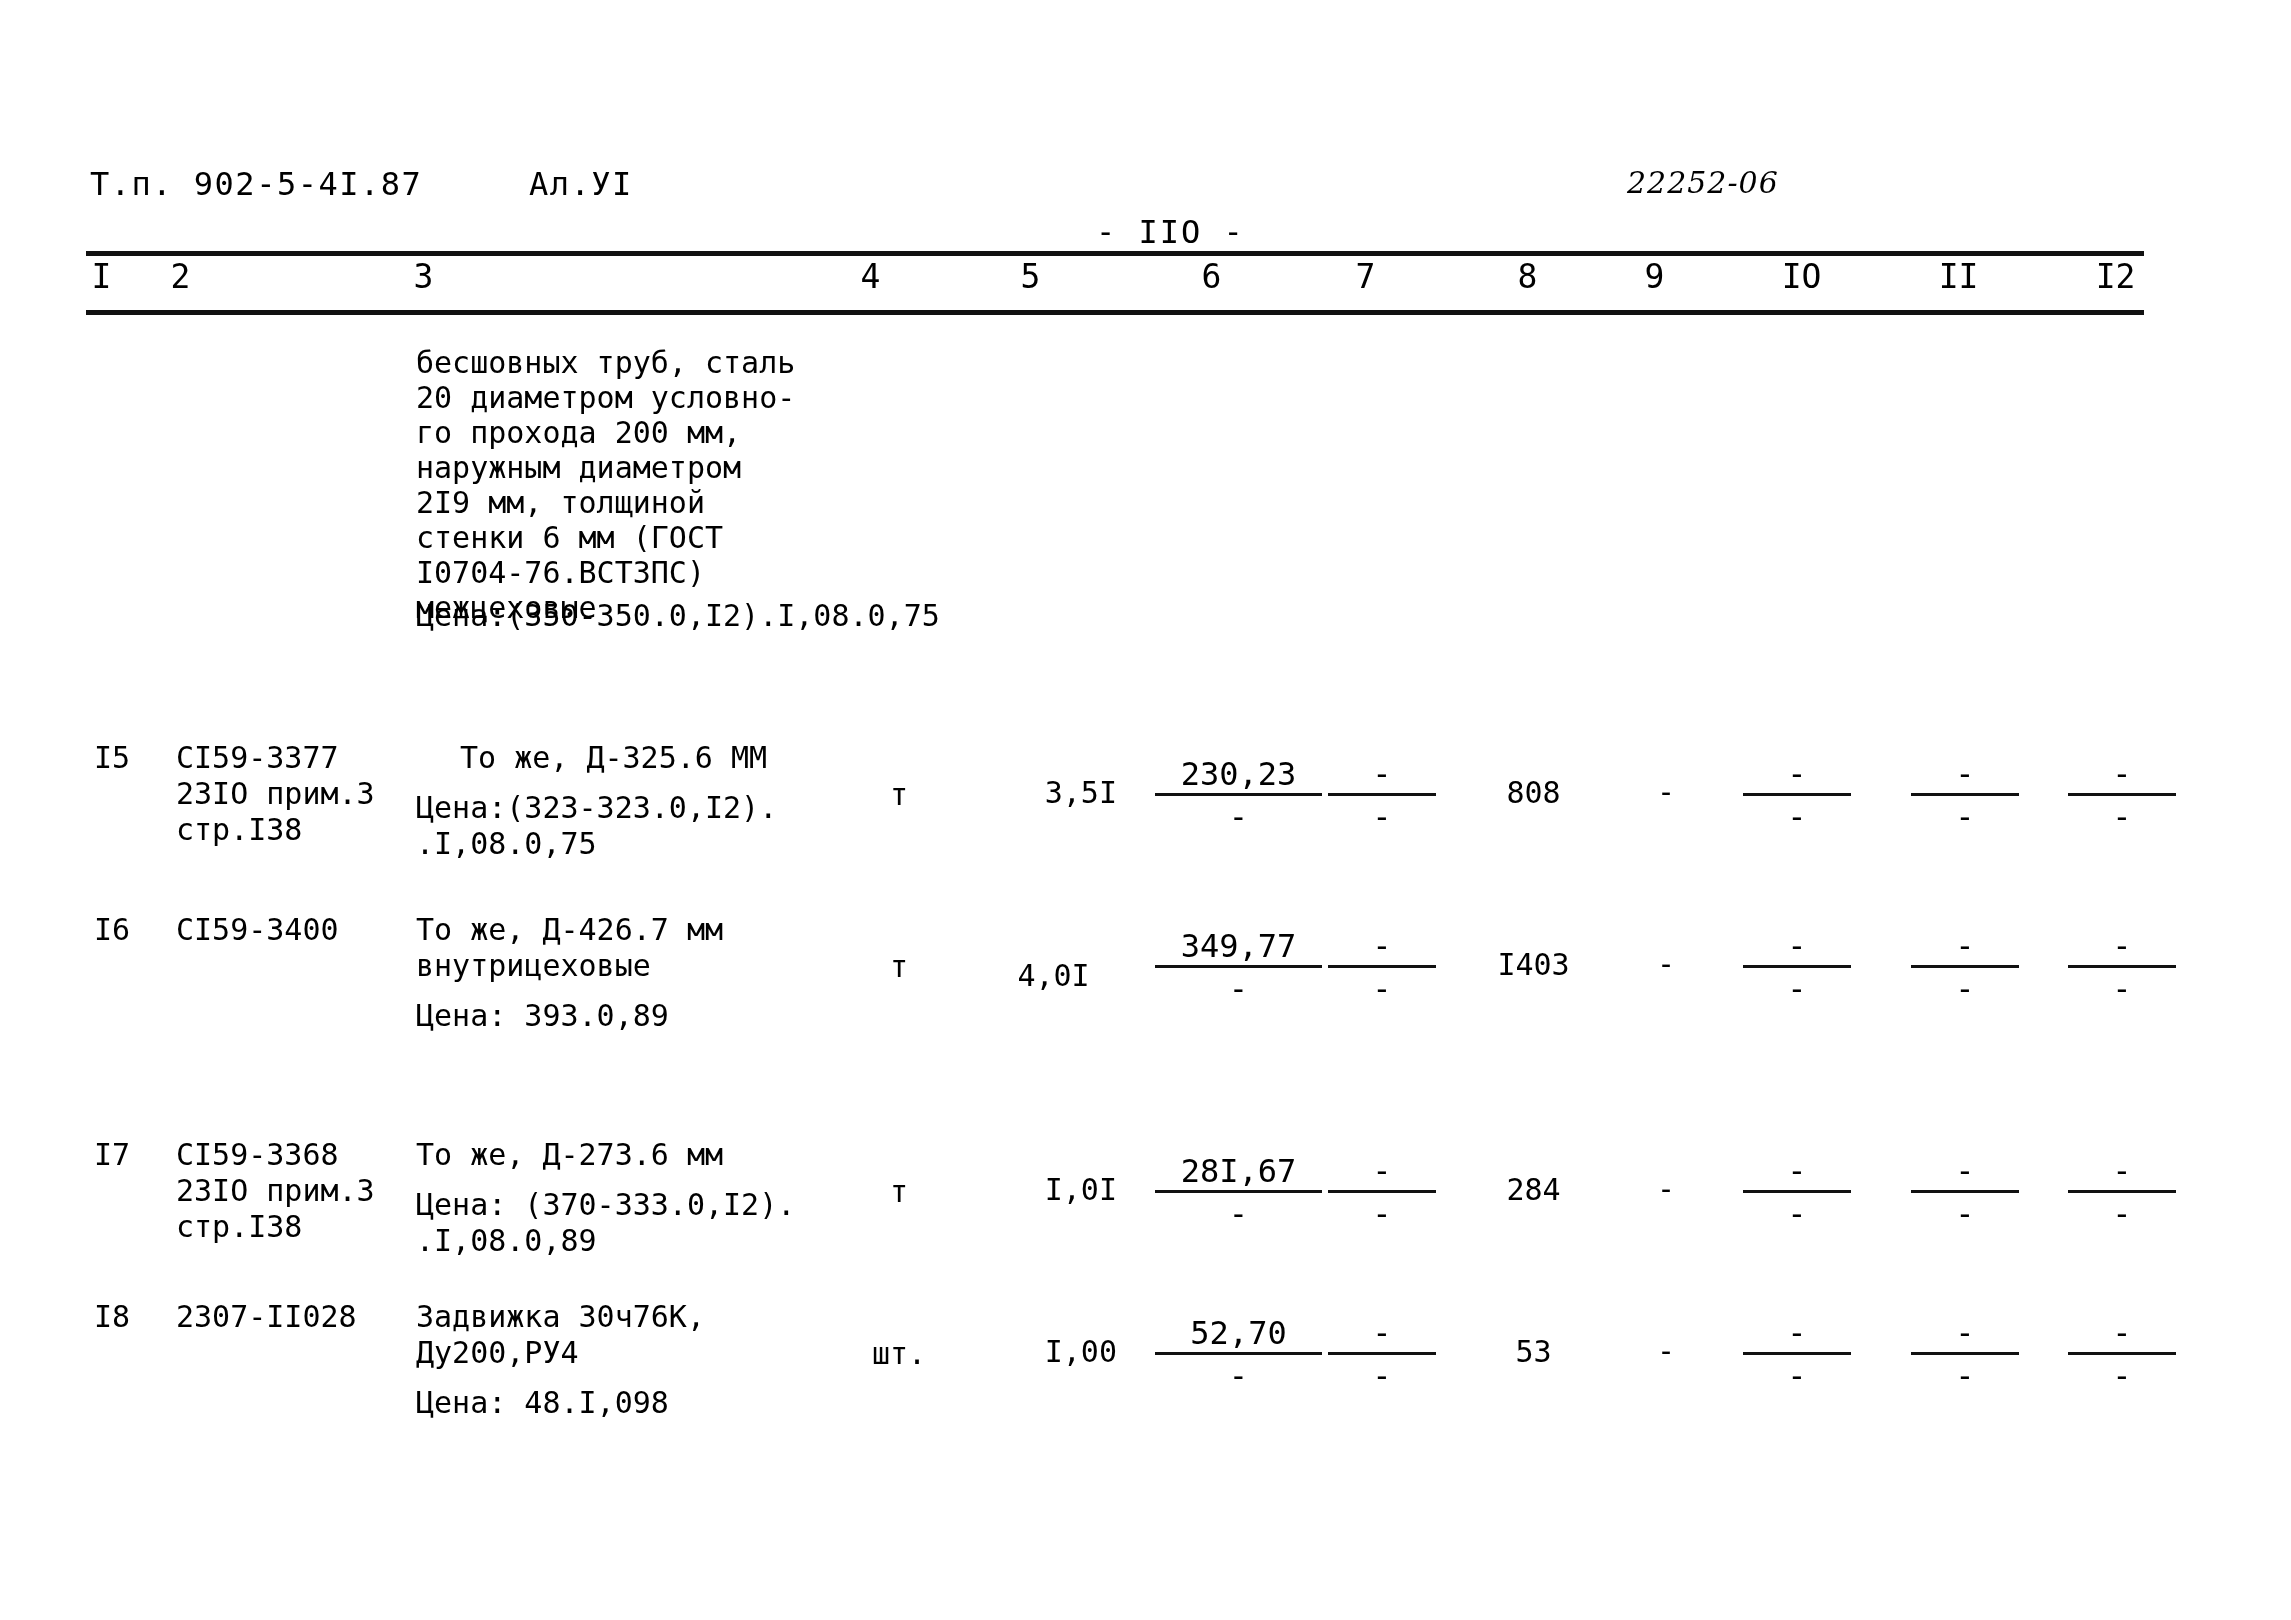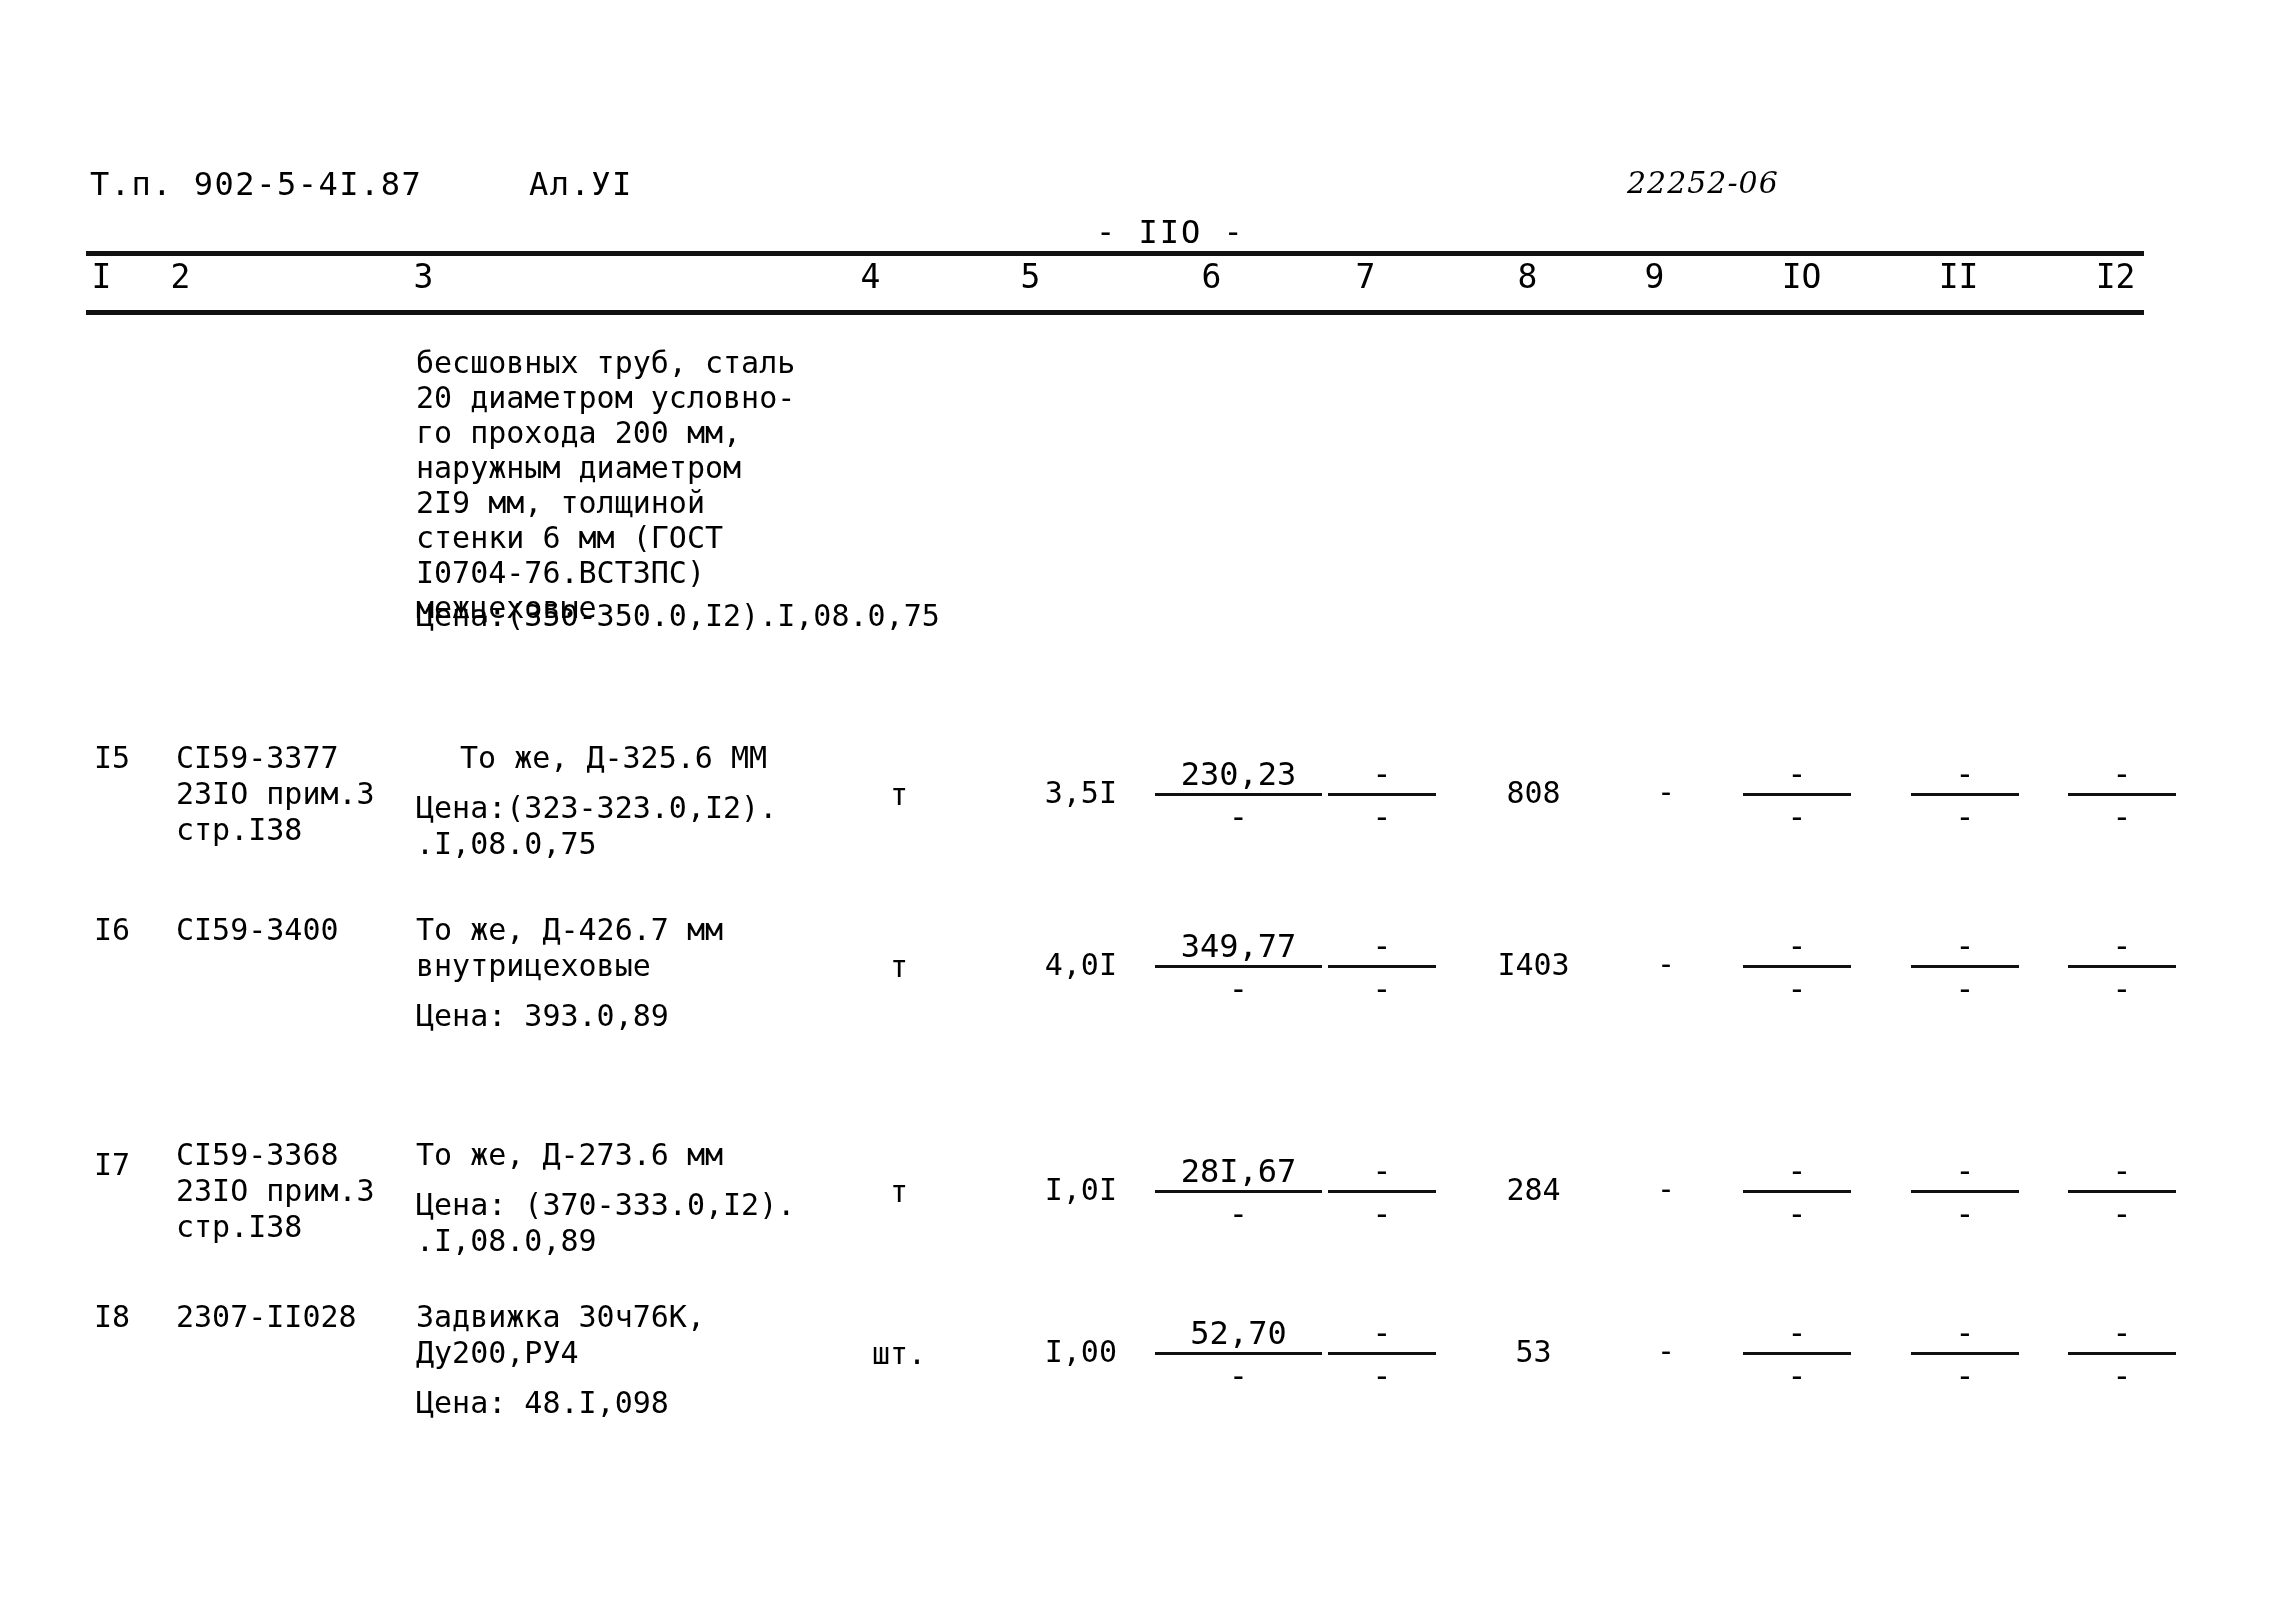--- a/index.html
+++ b/index.html
@@ -232,21 +232,21 @@
           <span class="top">-</span>
           <span class="bot">-</span>
         </div>
       </div>
       <div class="row" style="top: 912px; height: 196px;">
         <div class="cell c-num" style="top: 0px;">I6</div>
         <div class="cell c-code" style="top: 0px;">CI59-3400</div>
         <div class="cell c-desc" style="top: 0px;"><div style="white-space: pre-line;">То же, Д-426.7 мм
 внутрицеховые</div><div class="desc-price" style="white-space: pre-line;">Цена:  393.0,89</div></div>
         <div class="cell c-unit" style="top: 37px;">т</div>
-        <div class="cell c-qty" style="top: 35px;">4,0I</div>
+        <div class="cell c-qty" style="top: 46px; text-align: center;">4,0I</div>
         <div class="frac c-f6" style="top: 17.6px;">
           <span class="top">349,77</span>
           <span class="bot">-</span>
         </div>
         <div class="frac c-f7" style="top: 17.6px;">
           <span class="top">-</span>
           <span class="bot">-</span>
         </div>
         <div class="cell c-c8" style="top: 35px;">I403</div>
         <div class="dashonly c-d9" style="top: 35px;">-</div>
@@ -257,21 +257,21 @@
         <div class="frac c-f11" style="top: 17.6px;">
           <span class="top">-</span>
           <span class="bot">-</span>
         </div>
         <div class="frac c-f12" style="top: 17.6px;">
           <span class="top">-</span>
           <span class="bot">-</span>
         </div>
       </div>
       <div class="row" style="top: 1137px; height: 196px;">
-        <div class="cell c-num" style="top: 0px; margin-top: 10px;">I7</div>
+        <div class="cell c-num" style="top: 0px;">I7</div>
         <div class="cell c-code" style="top: 0px;">CI59-3368
 23IO прим.3
 стр.I38</div>
         <div class="cell c-desc" style="top: 0px;"><div style="white-space: pre-line;">То же, Д-273.6 мм</div><div class="desc-price" style="white-space: pre-line;">Цена: (370-333.0,I2).
         .I,08.0,89</div></div>
         <div class="cell c-unit" style="top: 37px;">т</div>
         <div class="cell c-qty" style="top: 35px;">I,0I</div>
         <div class="frac c-f6" style="top: 17.6px;">
           <span class="top">28I,67</span>
           <span class="bot">-</span>

